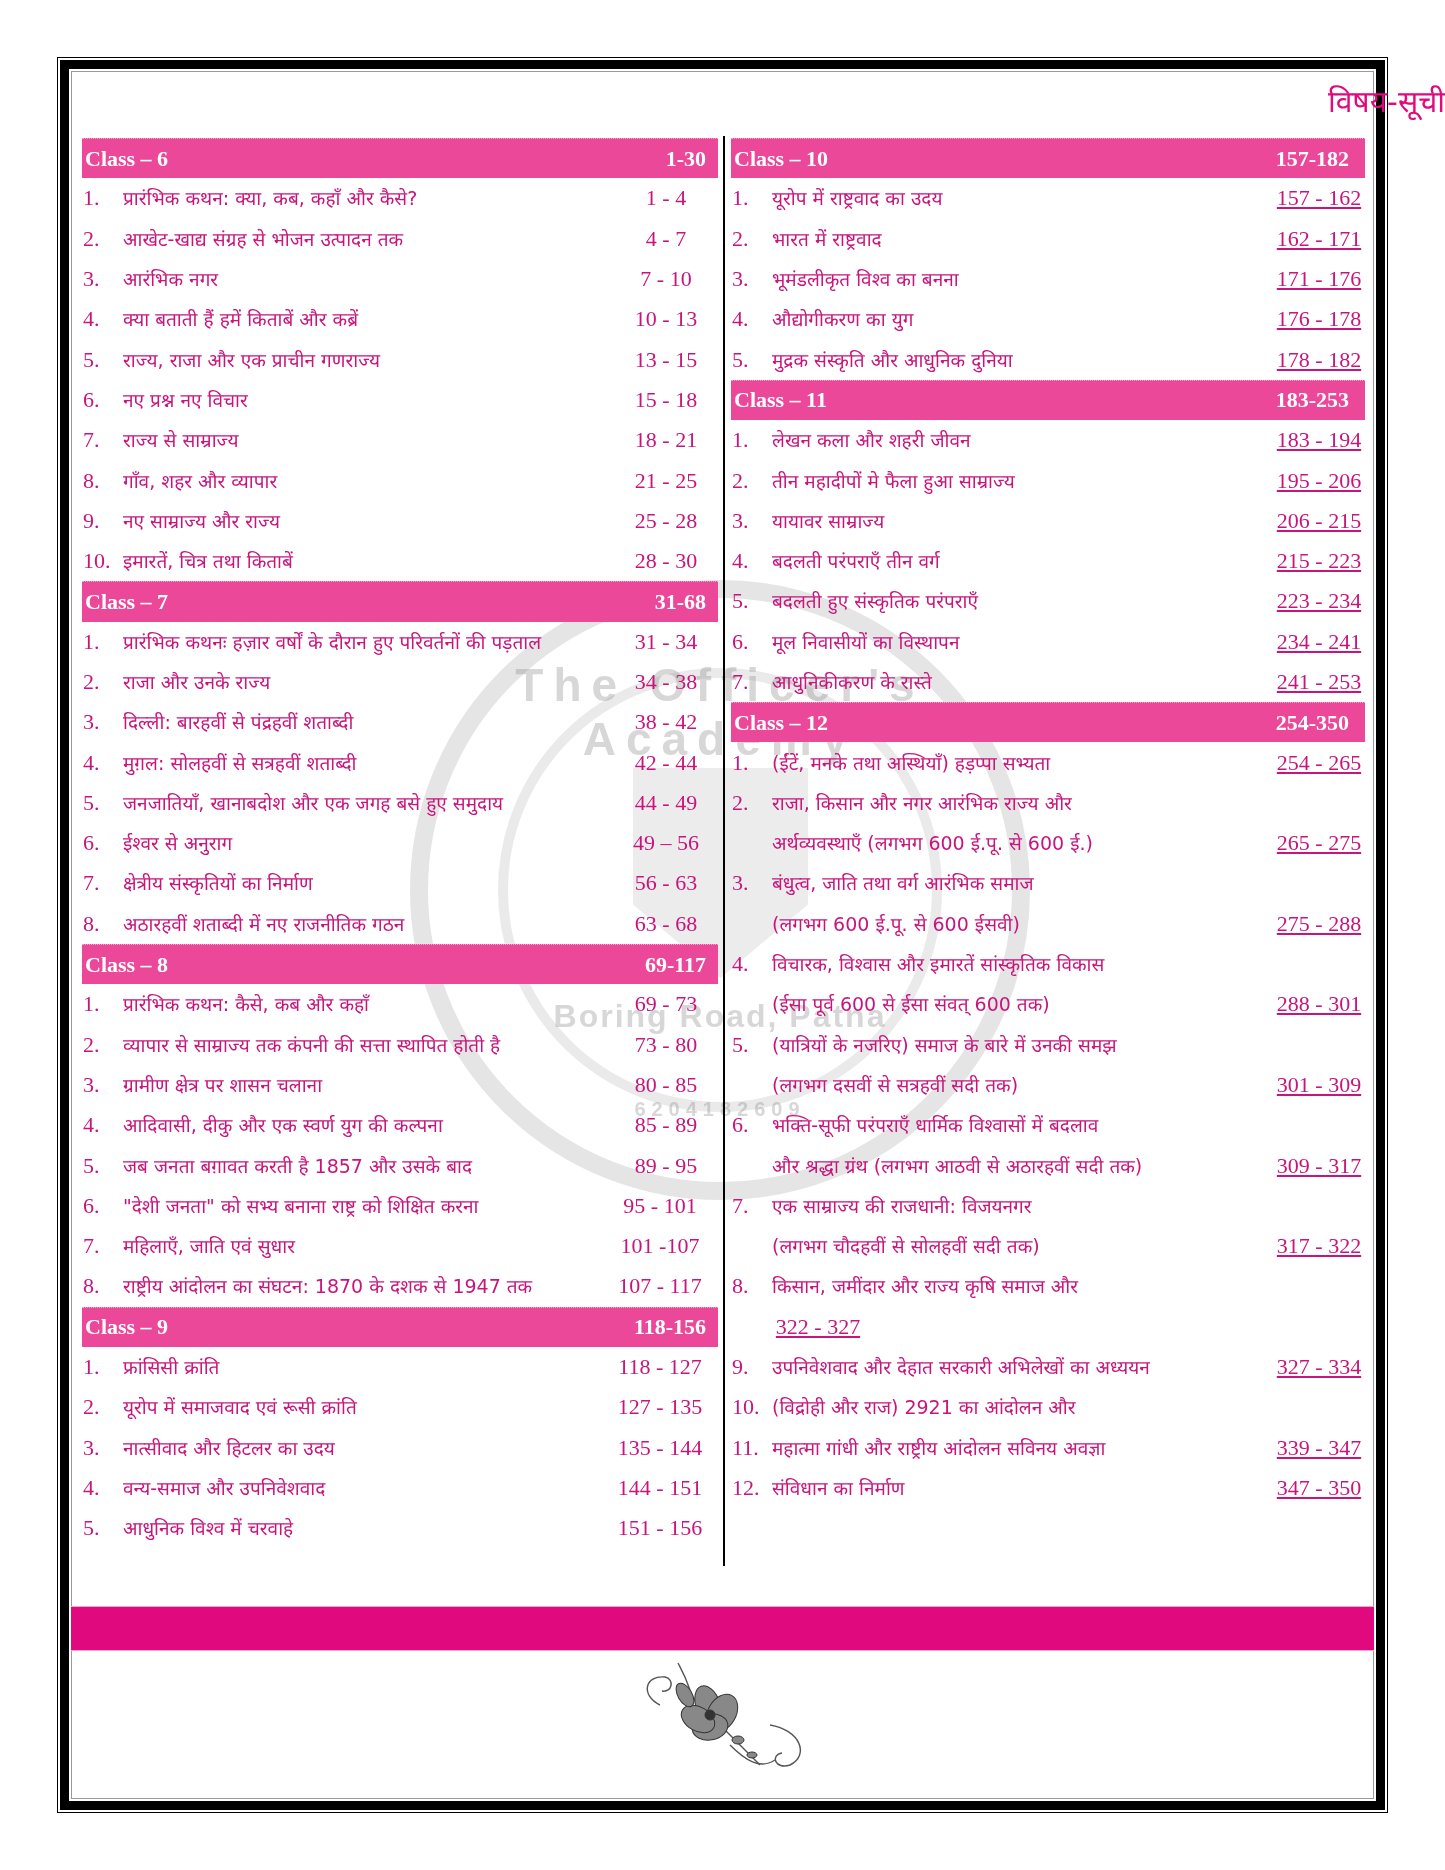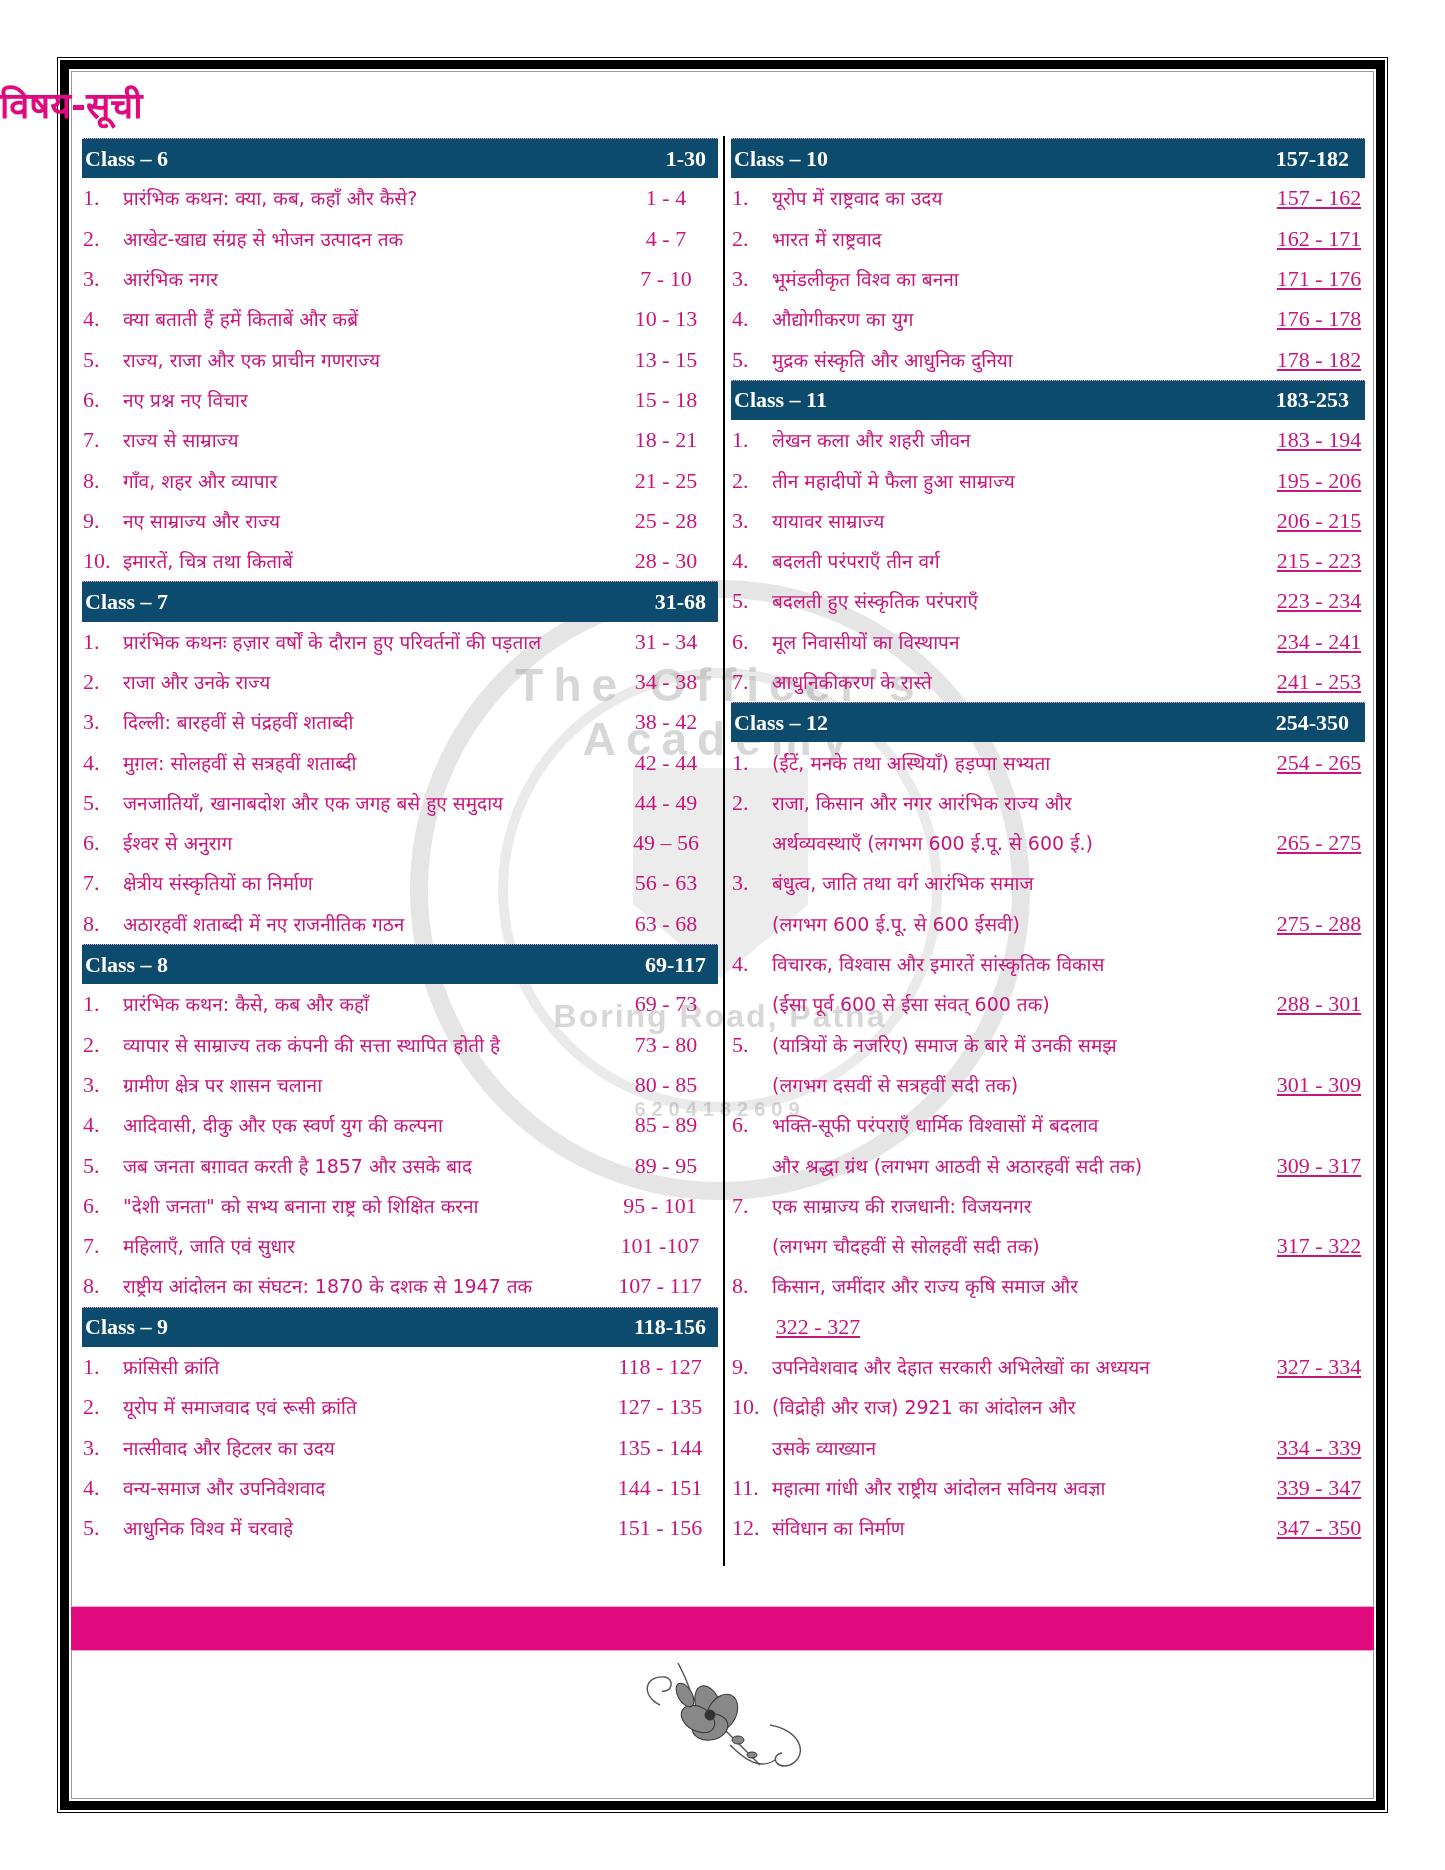--- a/index.html
+++ b/index.html
@@ -6,22 +6,22 @@
     body { width: 1445px; height: 1870px; position: relative; overflow: hidden;
            font-family: "Liberation Serif", "DejaVu Serif", serif; }
 
     .frame-outer { position: absolute; left: 57px; top: 57px; width: 1331px; height: 1756px;
                    border: 1px solid #000; box-sizing: border-box; }
     .frame-thick { position: absolute; left: 60px; top: 60px; width: 1325px; height: 1750px;
                    border: 9px solid #000; box-sizing: border-box; }
     .frame-inner-line { position: absolute; left: 71px; top: 71px; width: 1303px; height: 1728px;
                    border: 1px solid #9a9a9a; box-sizing: border-box; }
 
-    .title { position: absolute; left: 0; width: 1445px; top: 80px; text-align: left;
-             color: #e0097d; font-size: 36px; font-weight: bold; font-family: "DejaVu Sans", sans-serif; }
+    .title { position: absolute; left: 0; width: 1445px; top: 80px; text-align: right;
+             color: #e0097d; font-size: 30px; font-weight: normal; font-family: "DejaVu Sans", sans-serif; }
 
     .watermark { position: absolute; left: 410px; top: 580px; width: 620px; height: 620px;
                  border-radius: 50%; border: 18px solid rgba(160,160,160,0.28); box-sizing: border-box;
                  pointer-events: none; }
     .watermark .ring2 { position: absolute; left: 70px; top: 70px; right: 70px; bottom: 70px;
                  border-radius: 50%; border: 10px solid rgba(160,160,160,0.22); }
     .watermark .shield { position: absolute; left: 205px; top: 170px; width: 175px; height: 210px;
                  background: rgba(150,150,150,0.18);
                  clip-path: polygon(0 0, 100% 0, 100% 65%, 50% 100%, 0 65%); }
     .watermark .wm-text { position: absolute; left: 0; right: 0; text-align: center;
@@ -30,21 +30,21 @@
     .wm-mid { top: 400px; font-size: 32px; letter-spacing: 2px; }
     .wm-bot { top: 500px; font-size: 20px; letter-spacing: 6px; }
 
     .col { position: absolute; top: 138px; }
     .col-left { left: 82px; width: 636px; }
     .col-right { left: 731px; width: 634px; }
     .divider { position: absolute; left: 723px; top: 136px; width: 2px; height: 1430px; background: #000; }
 
     .row { height: 40.3px; display: flex; align-items: center; position: relative;
            color: #c8157c; font-size: 22px; }
-    .row.header { background: #0c4a6e; color: #ffffff; font-weight: bold;
+    .row.header { background: #ec4899; color: #ffffff; font-weight: bold;
                   border-top: 1px dotted #f8a0cc; box-sizing: border-box; }
     .row.header .h-label { padding-left: 3px; flex: 1; }
     .row.header .h-range { padding-right: 12px; }
     .col-right .row.header .h-range { padding-right: 16px; }
     .num { width: 40px; flex: none; padding-left: 1px; }
     .text { flex: 1; font-family: "DejaVu Sans", sans-serif; font-size: 19px; white-space: nowrap; }
     .pages { flex: none; width: 104px; text-align: center; white-space: nowrap; }
     .col-right .pages { width: 92px; text-decoration: underline; }
     .col-left .pages.wide { width: 116px; }
 
@@ -386,25 +386,20 @@
       <span class="pages">322 - 327</span>
     </div>
     <div class="row">
       <span class="num">9.</span>
       <span class="text">उपनिवेशवाद और देहात सरकारी अभिलेखों का अध्ययन</span>
       <span class="pages">327 - 334</span>
     </div>
     <div class="row">
       <span class="num">10.</span>
       <span class="text">(विद्रोही और राज) 2921 का आंदोलन और</span>
-    </div>
-    <div class="row">
-      <span class="num"></span>
-      <span class="text">उसके व्याख्यान</span>
-      <span class="pages">334 - 339</span>
     </div>
     <div class="row">
       <span class="num">11.</span>
       <span class="text">महात्मा गांधी और राष्ट्रीय आंदोलन सविनय अवज्ञा</span>
       <span class="pages">339 - 347</span>
     </div>
     <div class="row">
       <span class="num">12.</span>
       <span class="text">संविधान का निर्माण</span>
       <span class="pages">347 - 350</span>

